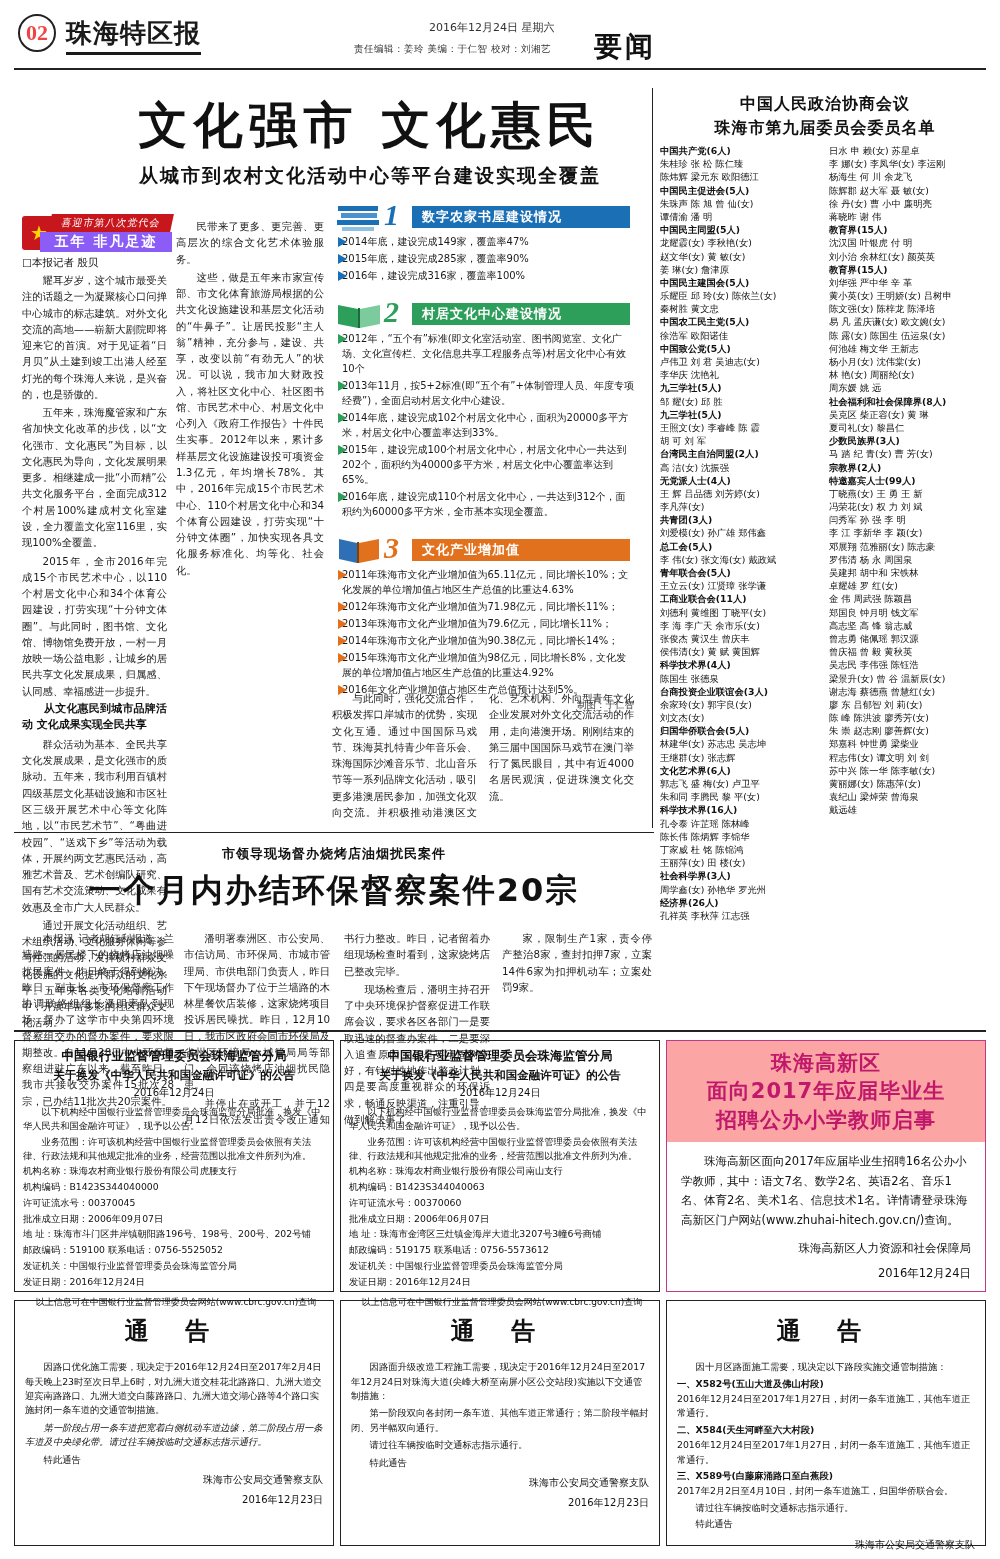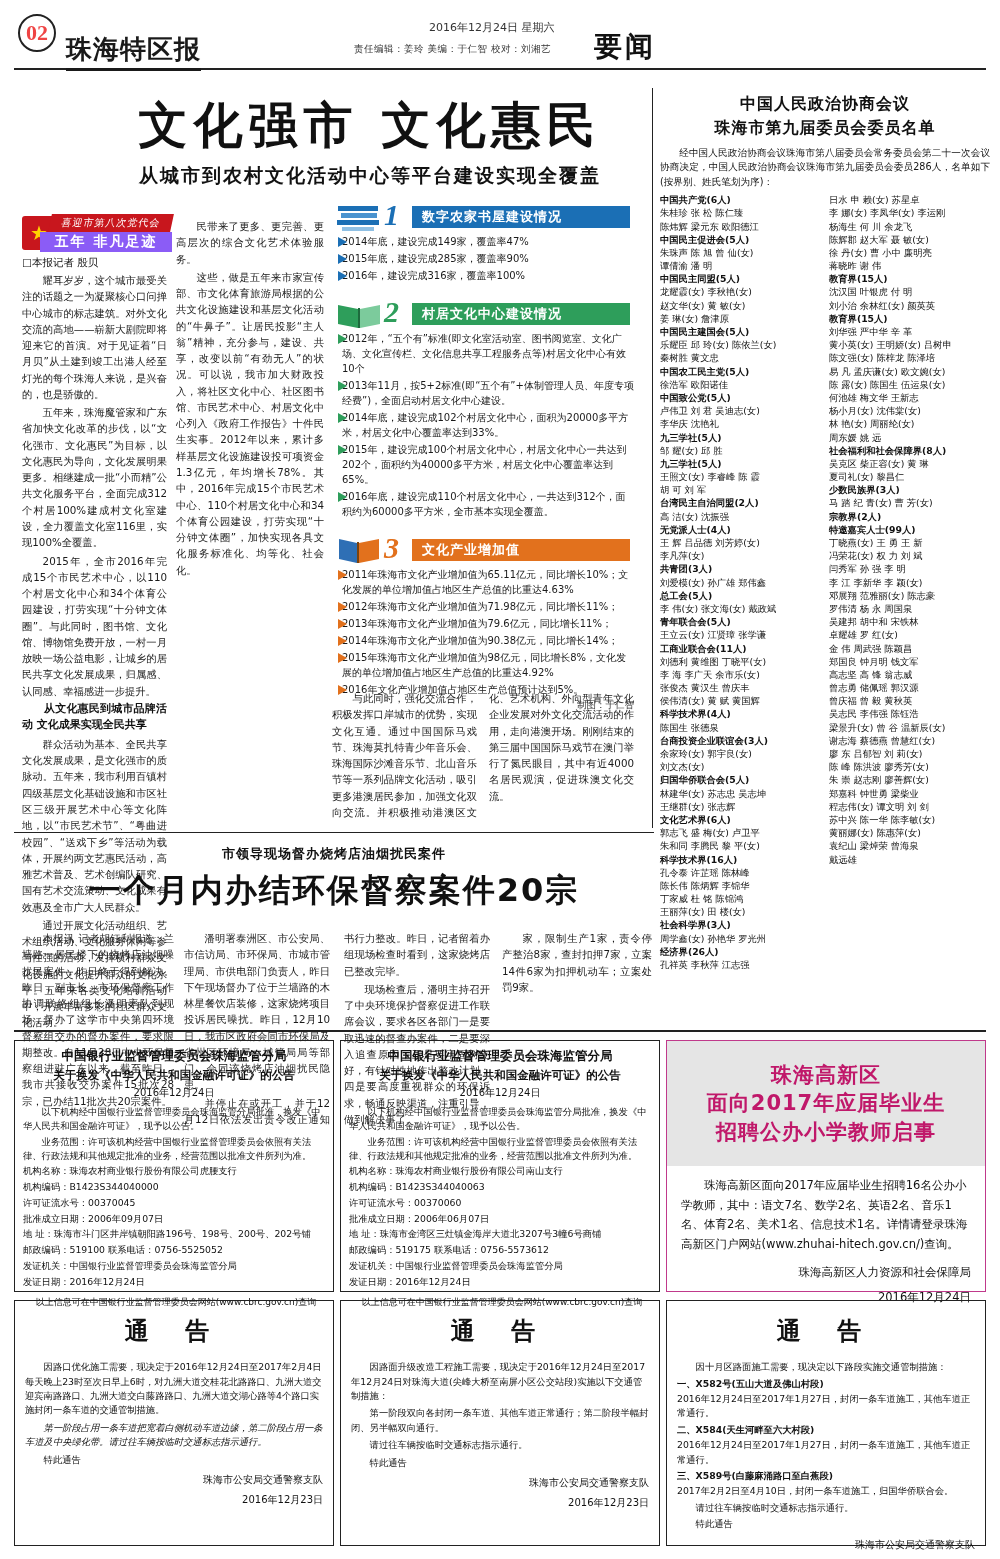--- a/index.html
+++ b/index.html
@@ -2,21 +2,21 @@
 <html><head>
 <meta charset="utf-8">
 <style>
   html,body{margin:0;padding:0;background:#ffffff;}
   body{width:1000px;height:1559px;font-family:"DejaVu Sans","Liberation Sans",sans-serif;color:#111;position:relative;overflow:hidden;}
   .page{width:1000px;height:1559px;position:relative;padding:0;box-sizing:border-box;}
 
   
   .masthead{position:absolute;left:14px;top:10px;width:972px;height:58px;border-bottom:2px solid #222;}
   .pageno{position:absolute;left:4px;top:4px;width:34px;height:34px;border-radius:50%;border:2px solid #222;display:flex;align-items:center;justify-content:center;font-size:22px;font-weight:bold;color:#ef4444;font-family:"Liberation Serif",serif;}
-  .paper-name{position:absolute;left:52px;top:6px;font-size:26px;font-weight:bold;letter-spacing:1px;color:#1a1a1a;font-family:"DejaVu Sans",sans-serif;border-bottom:3px solid #1a1a1a;padding-bottom:1px;margin-top:16px;}
+  .paper-name{position:absolute;left:52px;top:6px;font-size:26px;font-weight:bold;letter-spacing:1px;color:#1a1a1a;font-family:"DejaVu Sans",sans-serif;border-bottom:3px solid #1a1a1a;padding-bottom:1px;}
   .mast-date{position:absolute;left:415px;top:10px;font-size:11px;color:#333;}
   .mast-credits{position:absolute;left:340px;top:33px;font-size:9.5px;color:#333;letter-spacing:.5px;}
   .mast-section{position:absolute;left:580px;top:18px;font-size:28px;font-weight:bold;color:#111;letter-spacing:3px;}
 
   
   .vline{position:absolute;background:#222;width:1px;}
   .hline{position:absolute;background:#222;height:1px;}
 
   
   .hl-main{position:absolute;left:90px;top:100px;width:560px;text-align:center;}
@@ -71,21 +71,21 @@
   .nbox{position:absolute;border:1px solid #222;box-sizing:border-box;padding:6px 8px;font-size:9.3px;line-height:1.48;}
   .nbox h4{margin:0;text-align:center;font-size:12.5px;font-weight:bold;line-height:1.4;}
   .nbox .sub{text-align:center;font-size:11.5px;font-weight:bold;margin-top:2px;}
   .nbox .date{text-align:center;font-size:10px;margin:2px 0 5px;}
   .nbox p{margin:0 0 2px;text-indent:2em;}
   .nbox .flat{text-indent:0;}
   .tonggao{position:absolute;border:1px solid #222;box-sizing:border-box;padding:8px 10px;font-size:9.3px;line-height:1.55;}
   .tonggao .tg-title{text-align:center;font-size:24px;font-weight:bold;letter-spacing:14px;margin:4px 0 10px;}
   .tonggao .sign{text-align:right;font-size:10px;line-height:1.4;margin-top:6px;}
   .pinkbox{position:absolute;border:1px solid #c0398b;box-sizing:border-box;}
-  .pinkbox .ph{background:#e5e5e5;padding:20px 6px;text-align:center;}
+  .pinkbox .ph{background:#fca5a5;padding:8px 6px;text-align:center;}
   .pinkbox .ph div{font-size:21px;font-weight:bold;color:#c0186a;line-height:1.35;letter-spacing:1px;}
   .pinkbox .pb{padding:10px 14px;font-size:11.5px;line-height:1.7;text-indent:2em;}
   .pinkbox .psign{text-align:right;font-size:11.5px;line-height:1.5;padding:0 14px 8px;}
   .tiny{font-size:9px;}
   .bold{font-weight:bold;}
 </style>
 </head>
 <body>
 
 <div class="page">
@@ -190,21 +190,20 @@
         <div class="ln"><span class="arrowmark orange"></span><span>2016年文化产业增加值占地区生产总值预计达到5%。</span></div>
       </div>
       <div class="credit">制图：于仁智</div>
     </div>
 
   </div>
 
   <div class="rpanel">
     <div class="rp-title">中国人民政治协商会议</div>
     <div class="rp-title">珠海市第九届委员会委员名单</div>
-    <div class="rp-intro">经中国人民政治协商会议珠海市第八届委员会常务委员会第二十一次会议协商决定，中国人民政治协商会议珠海市第九届委员会委员286人，名单如下(按界别、姓氏笔划为序)：</div>
     <div class="namecols">
       <div class="namecol" id="nc-left">
           <div class="grp">中国共产党(6人)</div>
           <div class="nm">朱桂珍 张 松 陈仁臻</div>
           <div class="nm">陈炜辉 梁元东 欧阳德江</div>
           <div class="grp">中国民主促进会(5人)</div>
           <div class="nm">朱珠声 陈 旭 曾 仙(女)</div>
           <div class="nm">谭倩渝 潘 明</div>
           <div class="grp">中国民主同盟(5人)</div>
           <div class="nm">龙耀霞(女) 李秋艳(女)</div>

